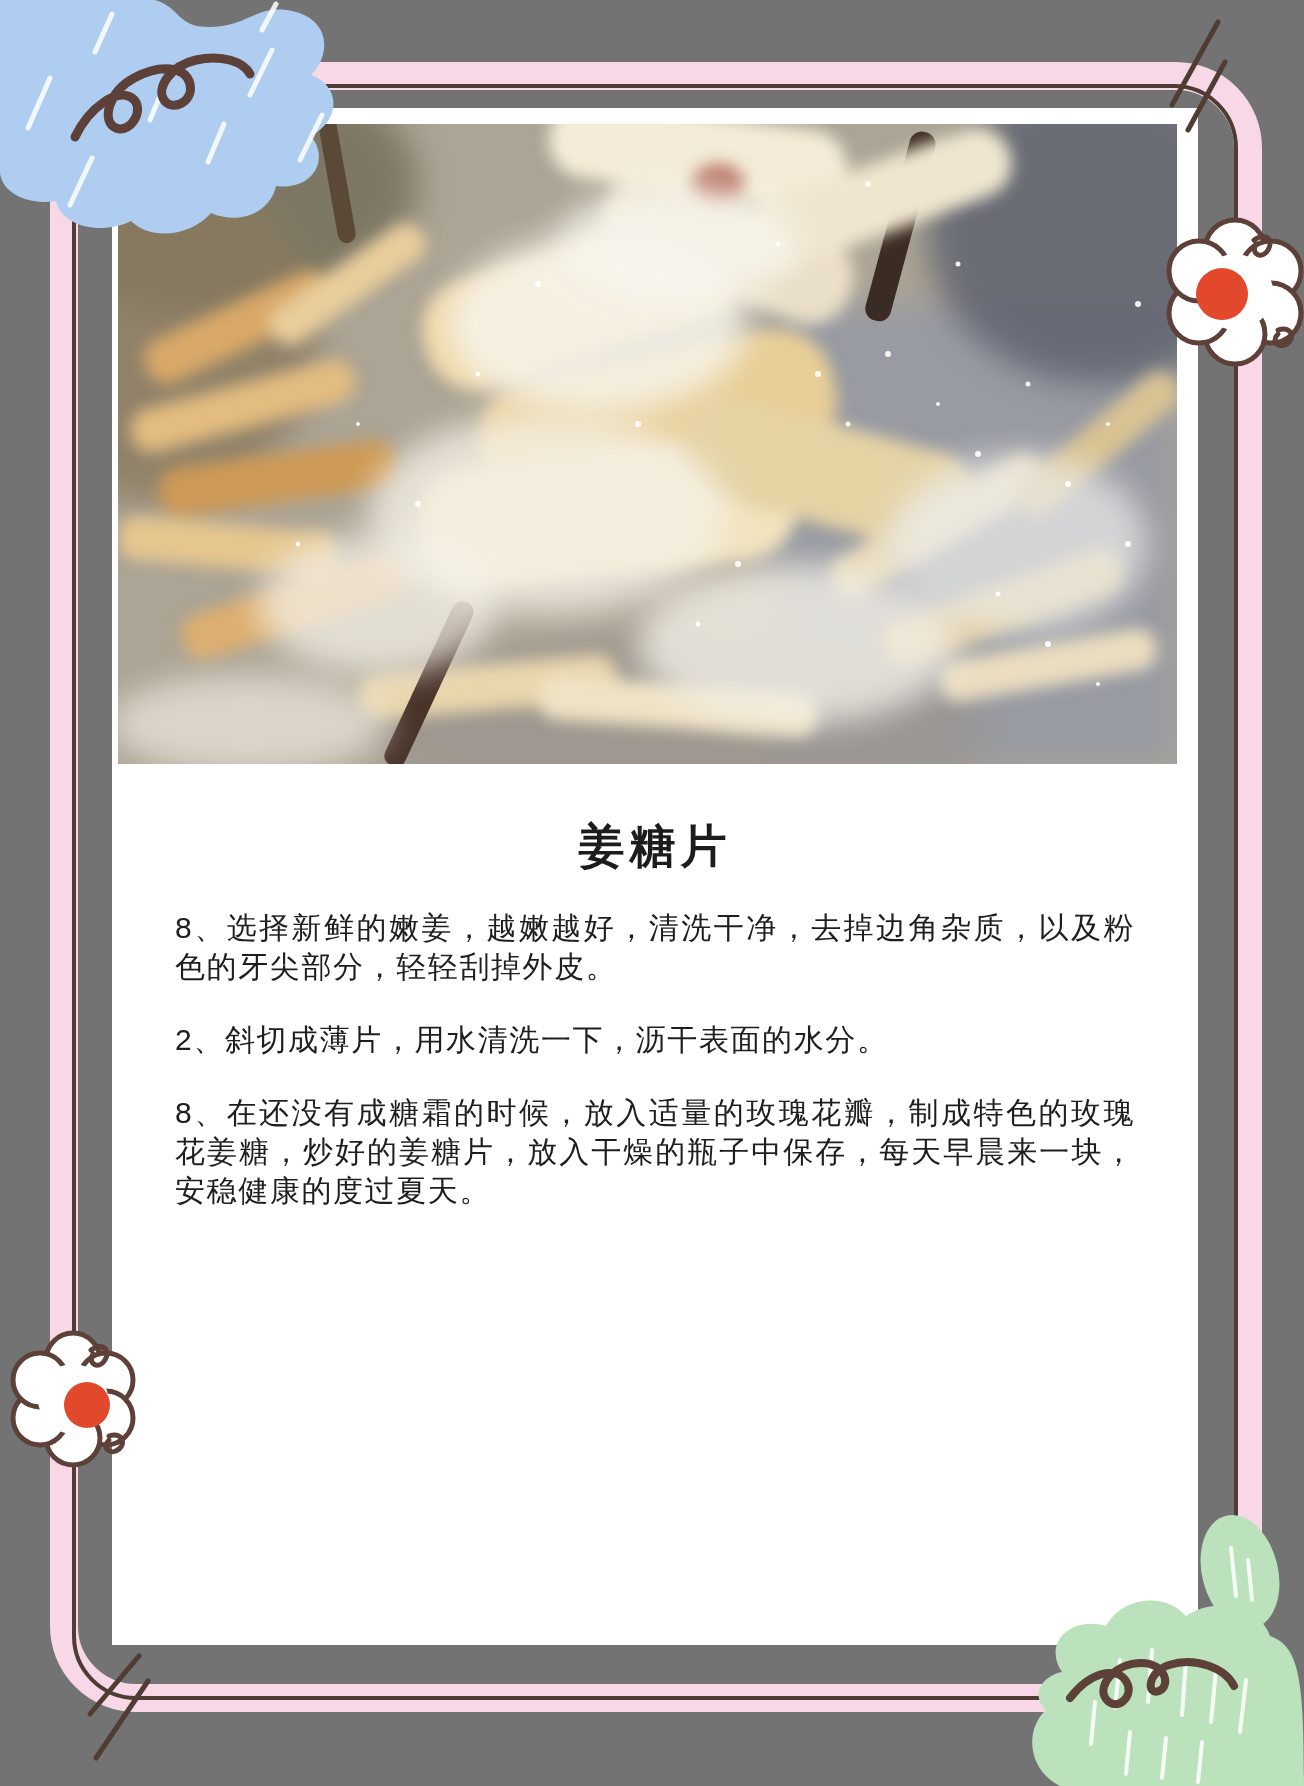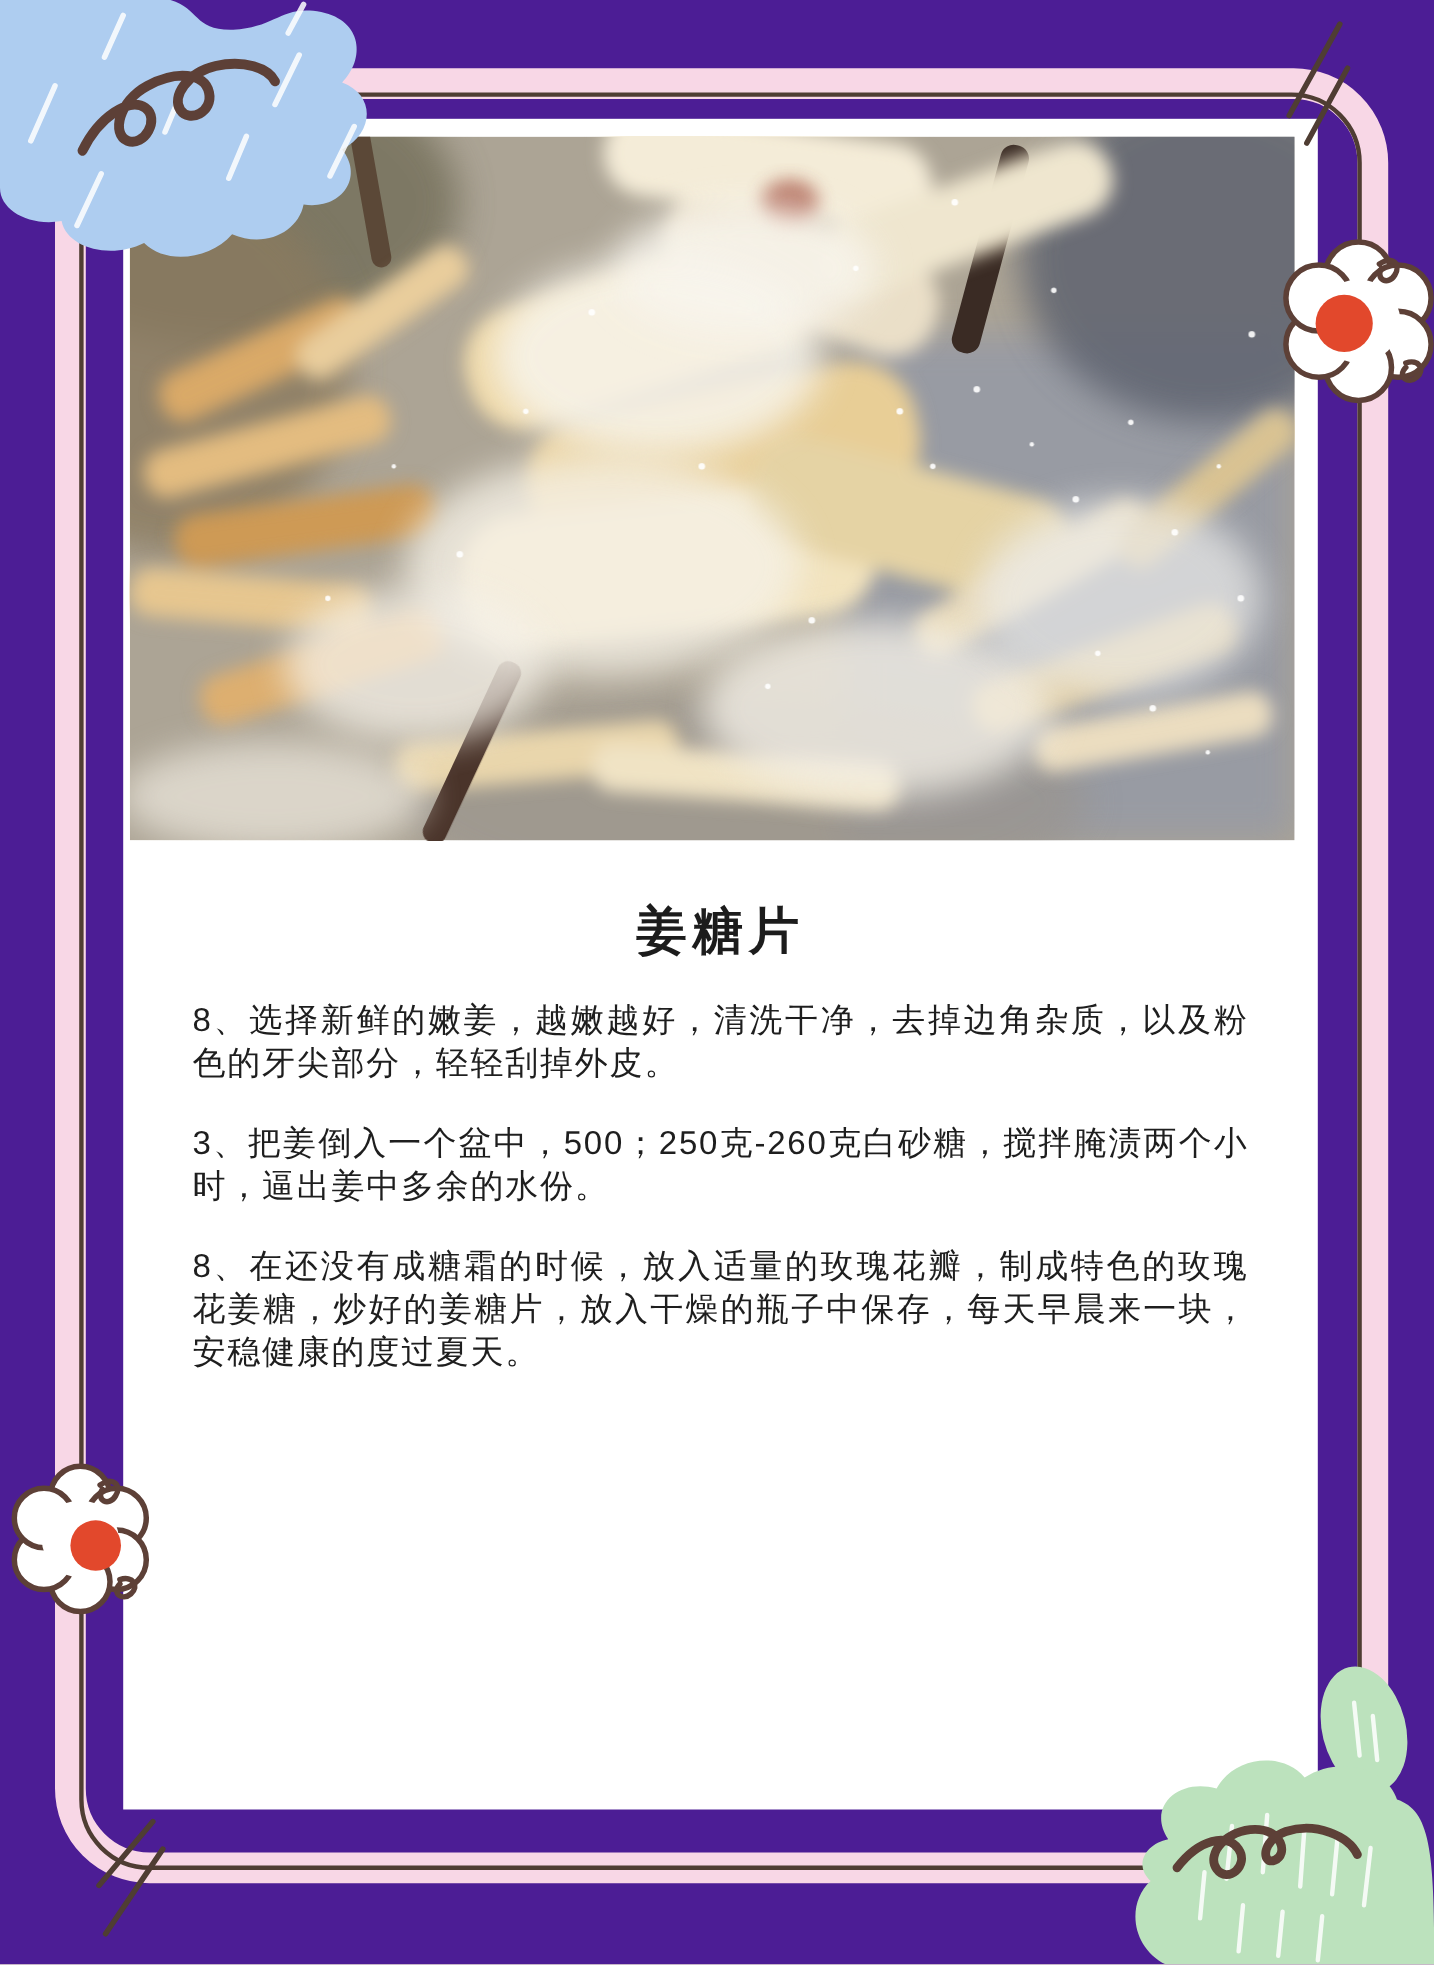--- a/index.html
+++ b/index.html
@@ -3,21 +3,21 @@
 <meta charset="utf-8">
 <style>
   html,body{margin:0;padding:0;}
   body{
     width:1304px;height:1786px;
     font-family:"Liberation Sans","DejaVu Sans",sans-serif;
     background:#FAF3CB;
   }
   .page{
     position:relative;width:1304px;height:1786px;
-    background:#4c1d95;overflow:hidden;
+    background:#737373;overflow:hidden;
   }
   
   .frame-pink{
     position:absolute;left:50px;top:62px;width:1156px;height:1594px;
     border:28px solid #F8D7E6;border-radius:86px;z-index:1;
   }
   .frame-line{
     position:absolute;left:72px;top:84px;width:1158px;height:1608px;
     border:4px solid #4F3D33;border-radius:64px;z-index:1;
   }
@@ -160,21 +160,21 @@
           <circle cx="750" cy="60" r="3"></circle>
             <circle cx="840" cy="140" r="2.5"></circle>
             <circle cx="1020" cy="180" r="3"></circle>
         </g>
       </svg>
     </div>
 
     <div class="content">
       <h1 class="title">姜糖片</h1>
       <p class="step">8、选择新鲜的嫩姜，越嫩越好，清洗干净，去掉边角杂质，以及粉色的牙尖部分，轻轻刮掉外皮。</p>
-      <p class="step">3、把姜倒入一个盆中，500；250克-260克白砂糖，搅拌腌渍两个小时，逼出姜中多余的水份。</p>
+      <p class="step">2、斜切成薄片，用水清洗一下，沥干表面的水分。</p>
       <p class="step">8、在还没有成糖霜的时候，放入适量的玫瑰花瓣，制成特色的玫瑰花姜糖，炒好的姜糖片，放入干燥的瓶子中保存，每天早晨来一块，安稳健康的度过夏天。</p>
     </div>
   </div>
 
   <svg class="deco deco-flower-right" width="150" height="180" viewBox="0 0 150 180">
     <g fill="#FFFFFF" stroke="#5D4037" stroke-width="5">
       <circle cx="69" cy="48" r="30"></circle>
       <circle cx="105" cy="69" r="30"></circle>
       <circle cx="105" cy="111" r="30"></circle>
       <circle cx="69" cy="132" r="30"></circle>

